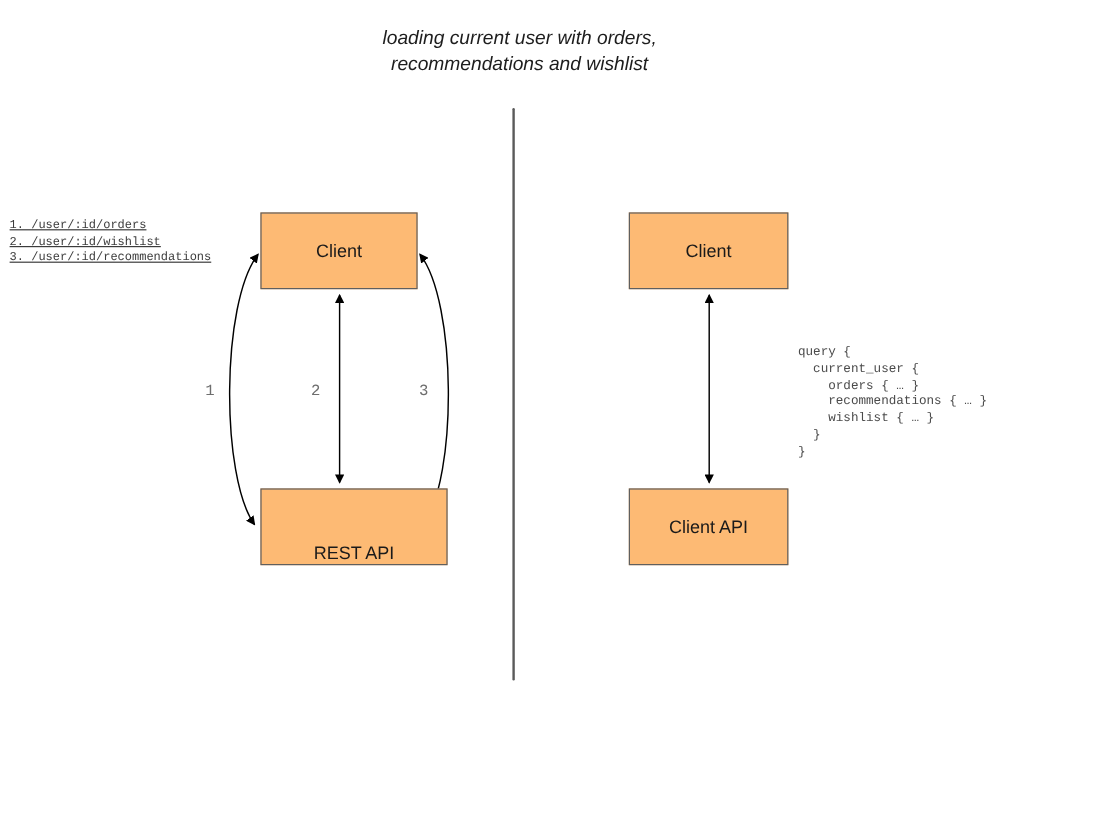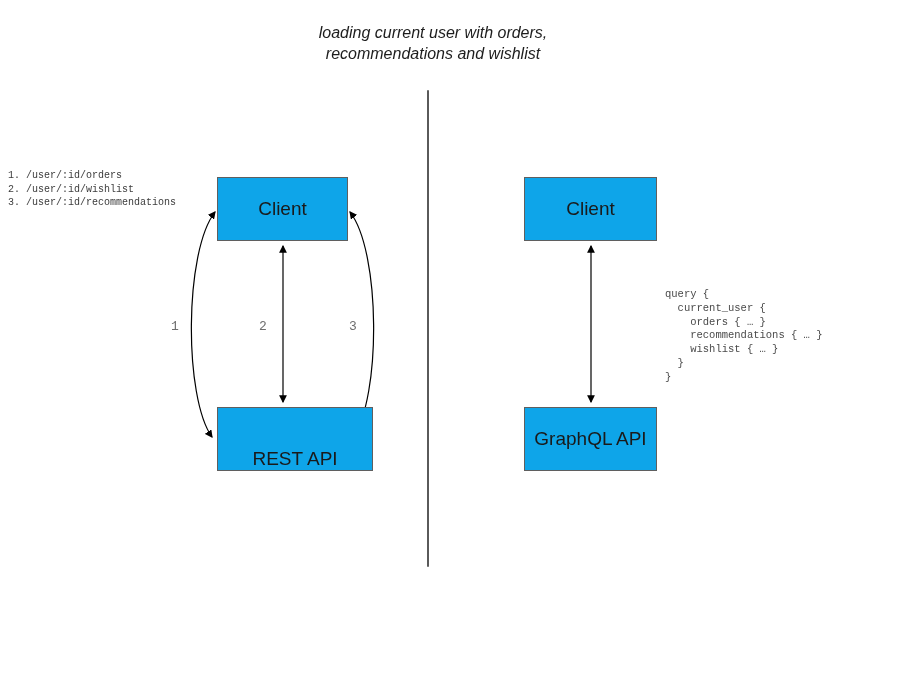--- a/index.html
+++ b/index.html
@@ -26,26 +26,26 @@
   .divider {
     position: absolute;
     left: 427px; top: 90px;
     width: 2px; height: 477px;
     background: #5a5a5a;
     border-radius: 1px;
   }
 
   .node {
     position: absolute;
-    background: #0ea5e9;
+    background: #fdba74;
     border: 1px solid #5f5f5f;
     display: flex;
     align-items: center;
     justify-content: center;
-    font-size: 19px;
+    font-size: 15px;
     color: #1a1a1a;
   }
   .node-client-left  { left: 217px; top: 177px; width: 131px; height: 64px; }
   .node-rest-api     { left: 217px; top: 407px; width: 156px; height: 64px; align-items: flex-end; }
   .node-client-right { left: 524px; top: 177px; width: 133px; height: 64px; }
   .node-graphql-api  { left: 524px; top: 407px; width: 133px; height: 64px; }
 
   svg.edges { position: absolute; inset: 0; width: 917px; height: 689px; pointer-events: none; }
 
   .edge-label {
@@ -58,24 +58,25 @@
   .edge-label-1 { left: 175px; top: 326px; }
   .edge-label-2 { left: 263px; top: 326px; }
   .edge-label-3 { left: 353px; top: 326px; }
 
   pre.code {
     position: absolute;
     font-family: "Liberation Mono", "DejaVu Sans Mono", monospace;
     white-space: pre;
   }
   .endpoints {
-    left: 8px; top: 169px;
+    left: 8px; top: 182px;
     font-size: 10px;
     line-height: 13.5px;
     color: #3c3c3c;
+    text-decoration: underline;
   }
   .query {
     left: 665px; top: 288px;
     font-size: 10.5px;
     line-height: 13.8px;
     color: #4a4a4a;
   }
 </style>
 </head>
 <body>
@@ -113,21 +114,21 @@
   </div>
 
   <div class="edge-label edge-label-1">1</div>
   <div class="edge-label edge-label-2">2</div>
   <div class="edge-label edge-label-3">3</div>
 
   <div class="node node-client-right">
     <span>Client</span>
   </div>
   <div class="node node-graphql-api">
-    <span>GraphQL API</span>
+    <span>Client API</span>
   </div>
 
   <pre class="code query">query {
   current_user {
     orders { … }
     recommendations { … }
     wishlist { … }
   }
 }</pre>
 

